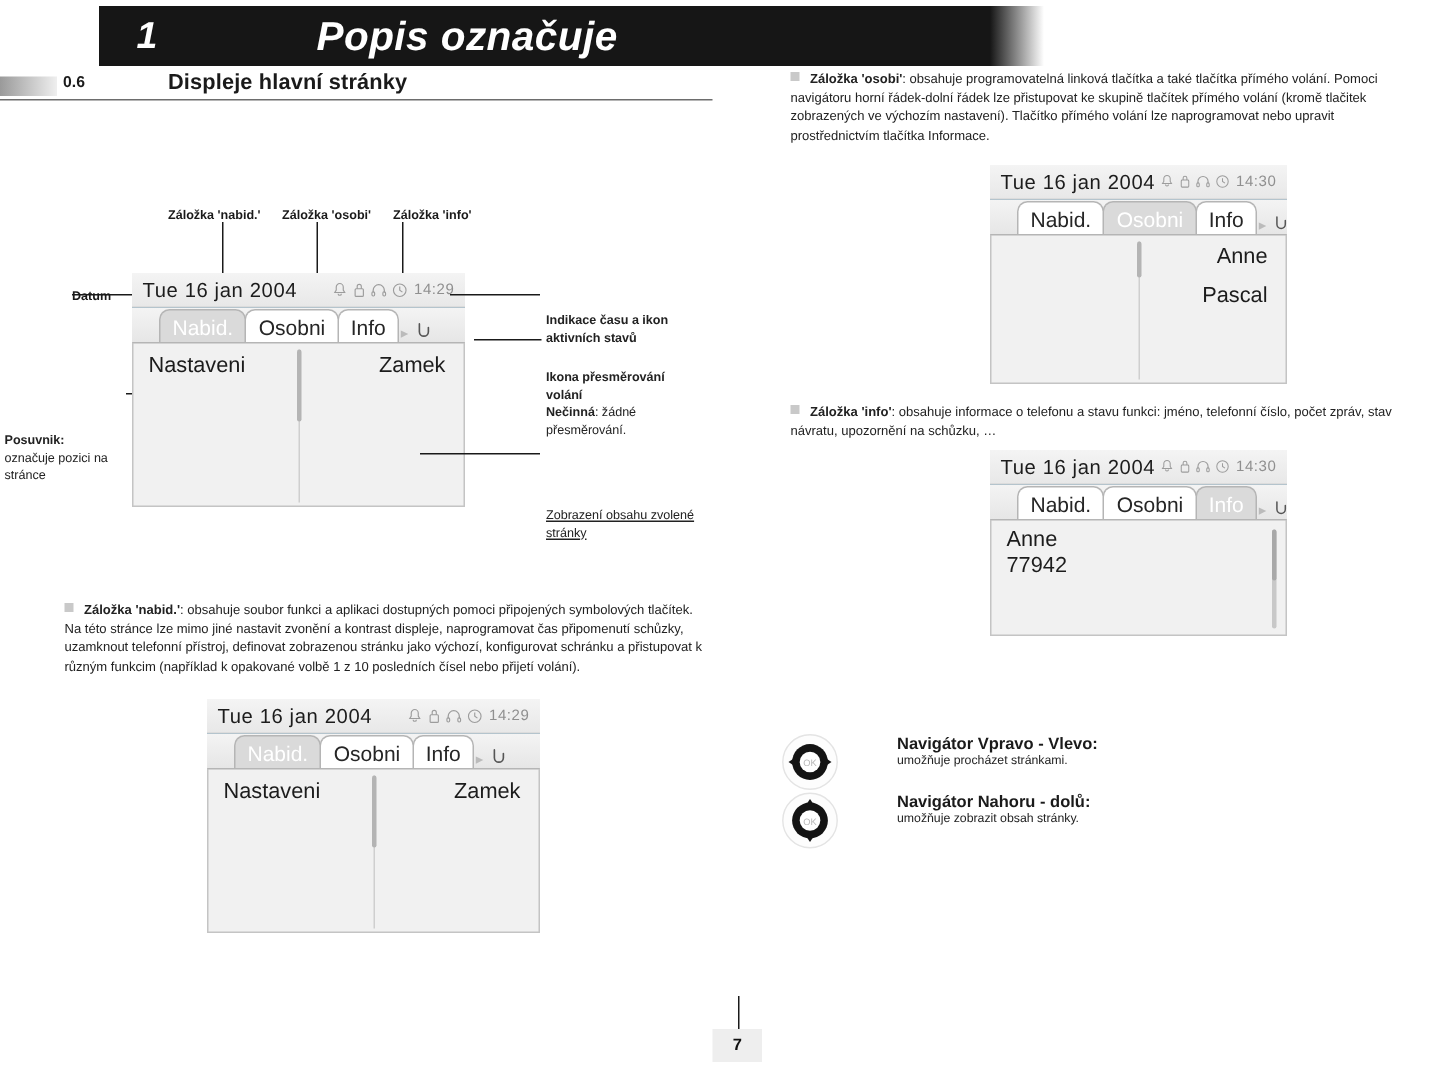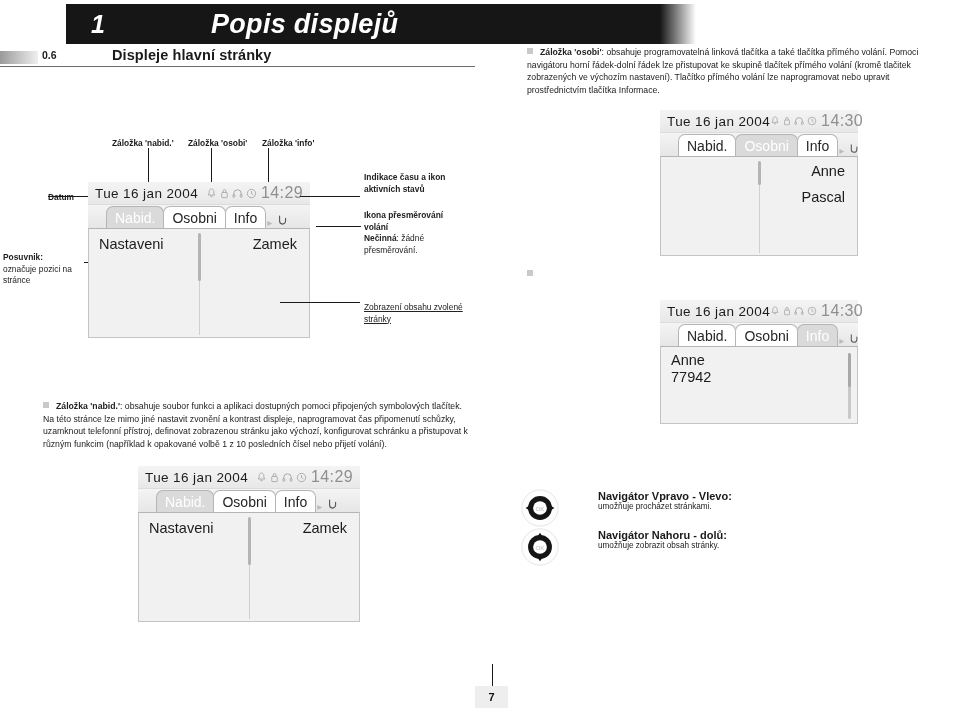--- a/index.html
+++ b/index.html
@@ -69,21 +69,21 @@
     background: #c9c9c9; margin-right: 7px; vertical-align: 1px;
   }
   .bullet-body { display: inline; }
   .bullet-body b { font-weight: bold; }
 
   #para-osobi { left: 527px; top: 46px; width: 424px; }
   #para-info  { left: 527px; top: 268px; width: 424px; }
   #para-nabid { left: 43px; top: 400px; width: 432px; }
 
   
-  .callout { font-size: 8.4px; line-height: 1.38; color:#222; }
+  .callout { font-size: 8.4px; line-height: 1.38; color:#222;margin-top:36px; }
   .callout b { font-weight: bold; }
 
   #lbl-tab-nabid { left: 112px; top: 138px; font-size: 8.4px; font-weight: bold; }
   #lbl-tab-osobi { left: 188px; top: 138px; font-size: 8.4px; font-weight: bold; }
   #lbl-tab-info  { left: 262px; top: 138px; font-size: 8.4px; font-weight: bold; }
 
   #lbl-datum { left: 3px; top: 192px; font-size: 8.4px; font-weight: bold; margin-left: 45px; }
   #lbl-posuvnik { left: 3px; top: 252px; width: 80px; }
   #lbl-posuvnik .hd { font-weight: bold; }
 
@@ -111,21 +111,21 @@
   .disp-date {
     font-size: 13.5px; color: #1c1c1c; letter-spacing: .4px;
     white-space: nowrap;
   }
   .disp-icons {
     margin-left: auto; display: flex; align-items: center; gap: 3px;
     color: #9c9c9c;
   }
   .disp-icons svg { display:block; }
   .disp-time {
-    font-size: 16px; color: #8f8f8f; letter-spacing: .4px;
+    font-size: 10px; color: #8f8f8f; letter-spacing: .4px;
     margin-left: 4px; white-space: nowrap;
   }
 
   .disp-tabrow {
     height: 23px; position: relative;
     background: linear-gradient(to bottom,#f4f4f4,#e6e6e6);
     display: flex; align-items: flex-end;
     padding-left: 18px;
   }
   .tab {
@@ -210,21 +210,21 @@
     background: #eeeeee;
     display: flex; align-items: center; justify-content: center;
     font-size: 11px; font-weight: bold; color: #111;
   }
 </style>
 </head>
 <body>
 
 <div id="header-band" class="abs">
   <div id="chapter-number">1</div>
-  <div id="header-title">Popis displejů</div>
+  <div id="header-title">Popis označuje</div>
 </div>
 
 <div id="section-row" class="abs">
   <div id="section-swatch" class="abs"></div>
   <div id="section-number" class="abs">0.6</div>
   <div id="section-name" class="abs">Displeje hlavní stránky</div>
 </div>
 <div id="section-rule" class="abs"></div>
 
 <div id="para-osobi" class="abs bullet-block">
@@ -357,21 +357,21 @@
   <div class="disp-body">
     <div class="disp-right-col" style="top:6px;">Anne</div>
     <div class="disp-right-col" style="top:32px;">Pascal</div>
     <div class="disp-midline" style="left:50%;">
       <div style="position:absolute;left:-1px;top:0;width:3px;height:24px;background:#b4b4b4;border-radius:2px;"></div>
     </div>
   </div>
 </div>
 
 <div id="para-info" class="abs bullet-block">
-  <span class="bullet-sq"></span>
+  <span class="bullet-sq"></span><span class="bullet-body"><b>Záložka 'info'</b><span>: obsahuje informace o telefonu a stavu funkci: jméno, telefonní číslo, počet zpráv, stav návratu, upozornění na schůzku, …</span></span>
 </div>
 
 <div id="display-info" class="abs display">
   <div class="disp-statusbar">
     <div class="disp-date">Tue 16 jan 2004</div>
     <div class="disp-icons">
       <span>
           <svg width="10" height="10" viewBox="0 0 16 16">
             <path d="M8 1.5c-1.9 0-3.4 1.5-3.4 3.4v3L3.2 10.2h9.6L11.4 7.9v-3C11.4 3 9.9 1.5 8 1.5zM6.4 11.3c0 .9.7 1.6 1.6 1.6s1.6-.7 1.6-1.6" fill="none" stroke="#9c9c9c" stroke-width="1.1"></path>
           </svg>

